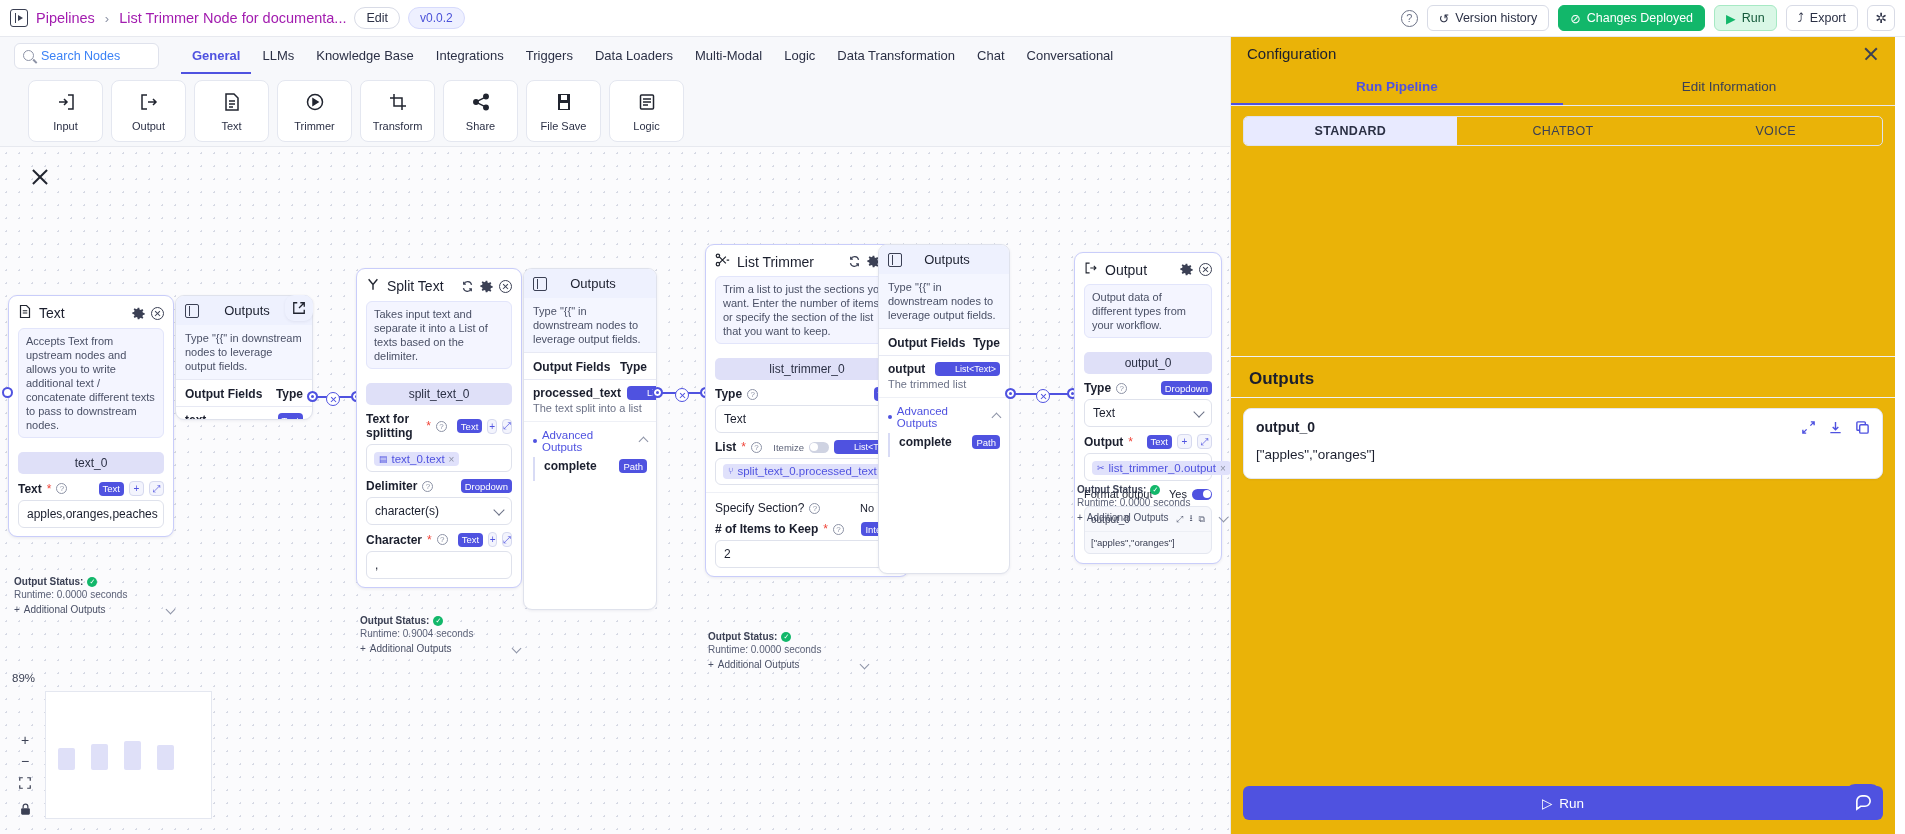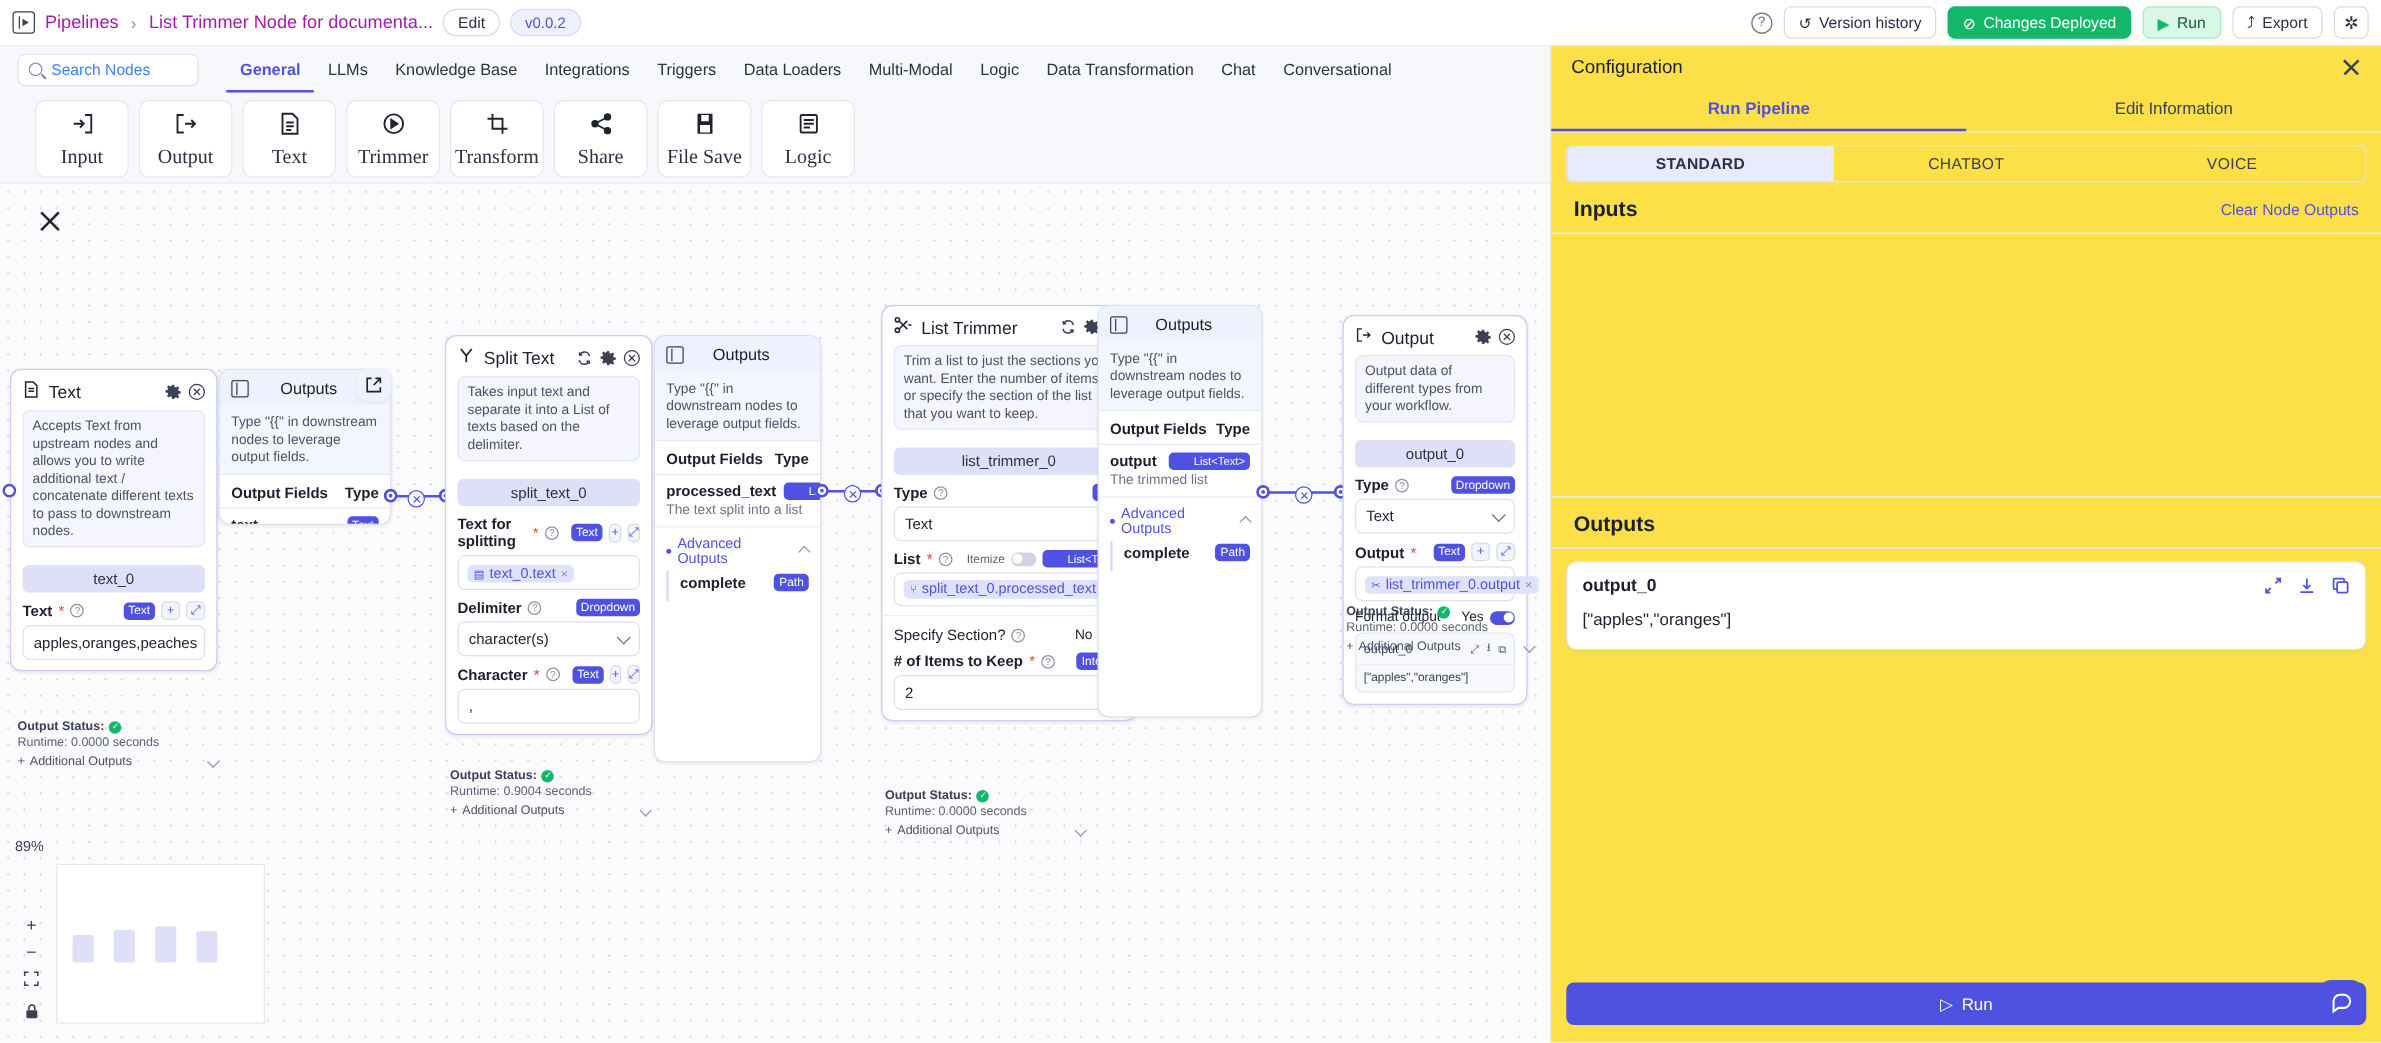--- a/index.html
+++ b/index.html
@@ -57,21 +57,21 @@
   .searchbox .mag::after{content:"";position:absolute;width:1.5px;height:5px;background:#8d93a6;transform:rotate(-45deg);right:-2px;bottom:-4px;}
   .searchbox span{ color:#3b82f6; font-size:12.5px; }
   .cat{ font-size:13px; color:#2b3045; padding:0 11px; height:37px; line-height:37px; white-space:nowrap; }
   .cat.active{ color:#4f52e0; border-bottom:2.2px solid #4f52e0; font-weight:600;}
   .nb-items{ display:flex; gap:8px; padding:6px 28px 0 28px; }
   .nitem{
     width:75px; height:62px; background:#fff; border:1px solid #e4e7f0; border-radius:8px;
     display:flex; flex-direction:column; align-items:center; justify-content:center; gap:7px;
   }
   .nitem .glyph{ height:22px; display:flex; align-items:center; justify-content:center;}
-  .nitem .lbl{ font-size:16px; color:#2b3045;font-family:Liberation Serif, serif; }
+  .nitem .lbl{ font-size:11px; color:#2b3045; }
   
   .canvas{
     position:absolute; top:147px; left:0; width:1240px; height:687px;
     background:#fbfbfd;
     background-image:radial-gradient(#d6d9e4 1px, transparent 1px);
     background-size:13px 13px;
     overflow:hidden;
   }
   .close-x{
     position:absolute; left:30px; top:20px; width:20px; height:20px; color:#20242f;
@@ -162,22 +162,22 @@
   .toggle.on::after{ left:10.5px; }
   
   .minimap{ position:absolute; left:45px; bottom:15px; width:167px; height:128px; background:#fff;
     border:1px solid #e4e7f0; }
   .mm-node{ position:absolute; background:#dfe0f8; border-radius:2px; }
   .zoomctl{ position:absolute; left:12px; bottom:15px; width:26px; display:flex; flex-direction:column; align-items:center; gap:9px;}
   .zoomctl .b{ font-size:14px; color:#3b4054; line-height:12px;}
   .pct{ position:absolute; left:12px; bottom:150px; font-size:11.5px; color:#3b4054;}
   
   .cfg{
-    position:absolute; top:37px; right:0; width:665px; height:797px;
-    background:#fde047; border-left:1px solid #e7e9ef;
+    position:absolute; top:37px; right:10px; width:665px; height:797px;
+    background:#eab308; border-left:1px solid #e7e9ef;
   }
   .cfg-head{ height:33px; display:flex; align-items:center; padding:0 16px; }
   .cfg-head .t{ font-size:15px; color:#1b1f2e; flex:1; }
   .cfg-close{ width:16px;height:16px;position:relative;}
   .cfg-close::before,.cfg-close::after{content:"";position:absolute;left:0;top:7px;width:16px;height:1.5px;background:#3b4054;}
   .cfg-close::before{transform:rotate(45deg);}.cfg-close::after{transform:rotate(-45deg);}
   .cfg-tabs{ display:flex; border-bottom:1px solid #e7e9ef; }
   .cfg-tab{ flex:1; text-align:center; font-size:13.5px; color:#3b4054; padding:9px 0; }
   .cfg-tab.active{ color:#4f52e0; border-bottom:2px solid #4f52e0; font-weight:600;}
   .seg{ display:flex; margin:10px 12px 0 12px; border:1px solid #dfe2ec; border-radius:5px; overflow:hidden;}
@@ -754,24 +754,20 @@
   </div>
   <div class="cfg-tabs">
     <div class="cfg-tab active">Run Pipeline</div>
     <div class="cfg-tab">Edit Information</div>
   </div>
   <div class="seg">
     <div class="on">STANDARD</div>
     <div>CHATBOT</div>
     <div>VOICE</div>
   </div>
-  <div class="sec-head">
-    <span class="t">Inputs</span>
-    <span class="a">Clear Node Outputs</span>
-  </div>
   <div style="height:210px;"></div>
   <div class="sec-head" style="border-top:1px solid #eef0f6;">
     <span class="t">Outputs</span>
   </div>
   <div class="out-card">
     <div class="oc-head">
       <span class="oc-name">output_0</span>
       <span class="oc-ic">
         <svg width="15" height="15" viewBox="0 0 16 16" fill="none" stroke="#4f52e0" stroke-width="1.5">
             <path d="M6 10l-4 4M2 10.5V14h3.5M10 6l4-4M14 5.5V2h-3.5"></path>

